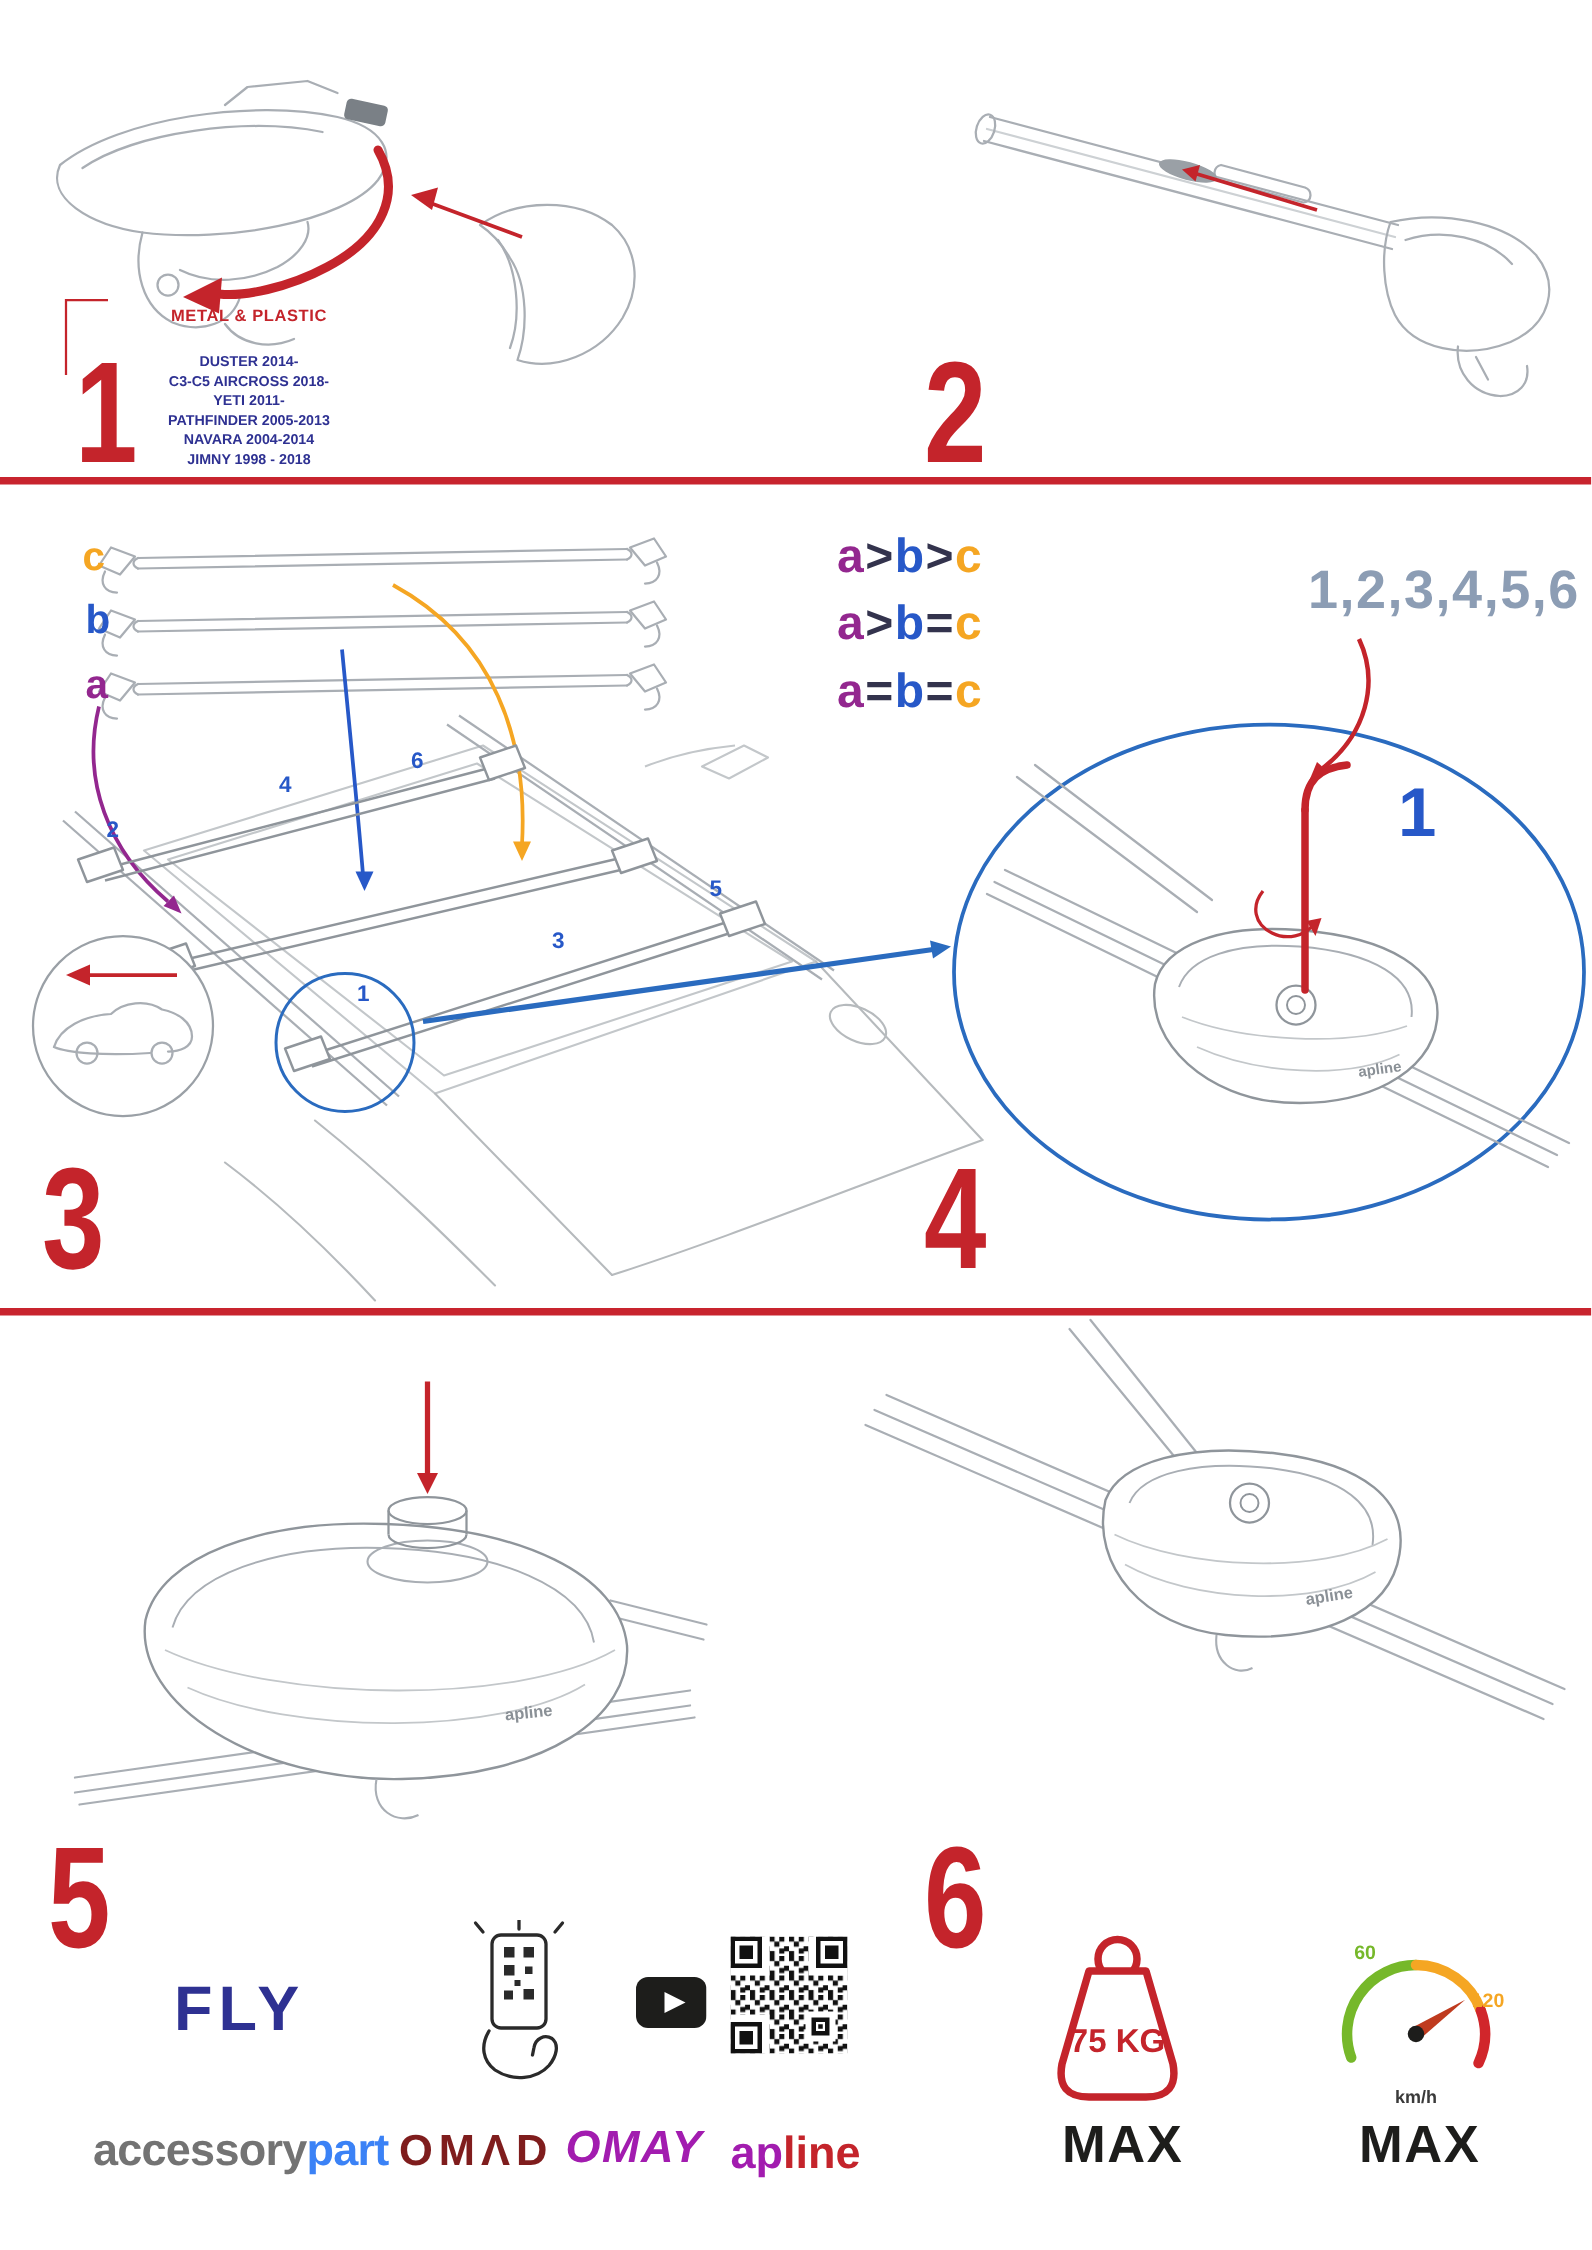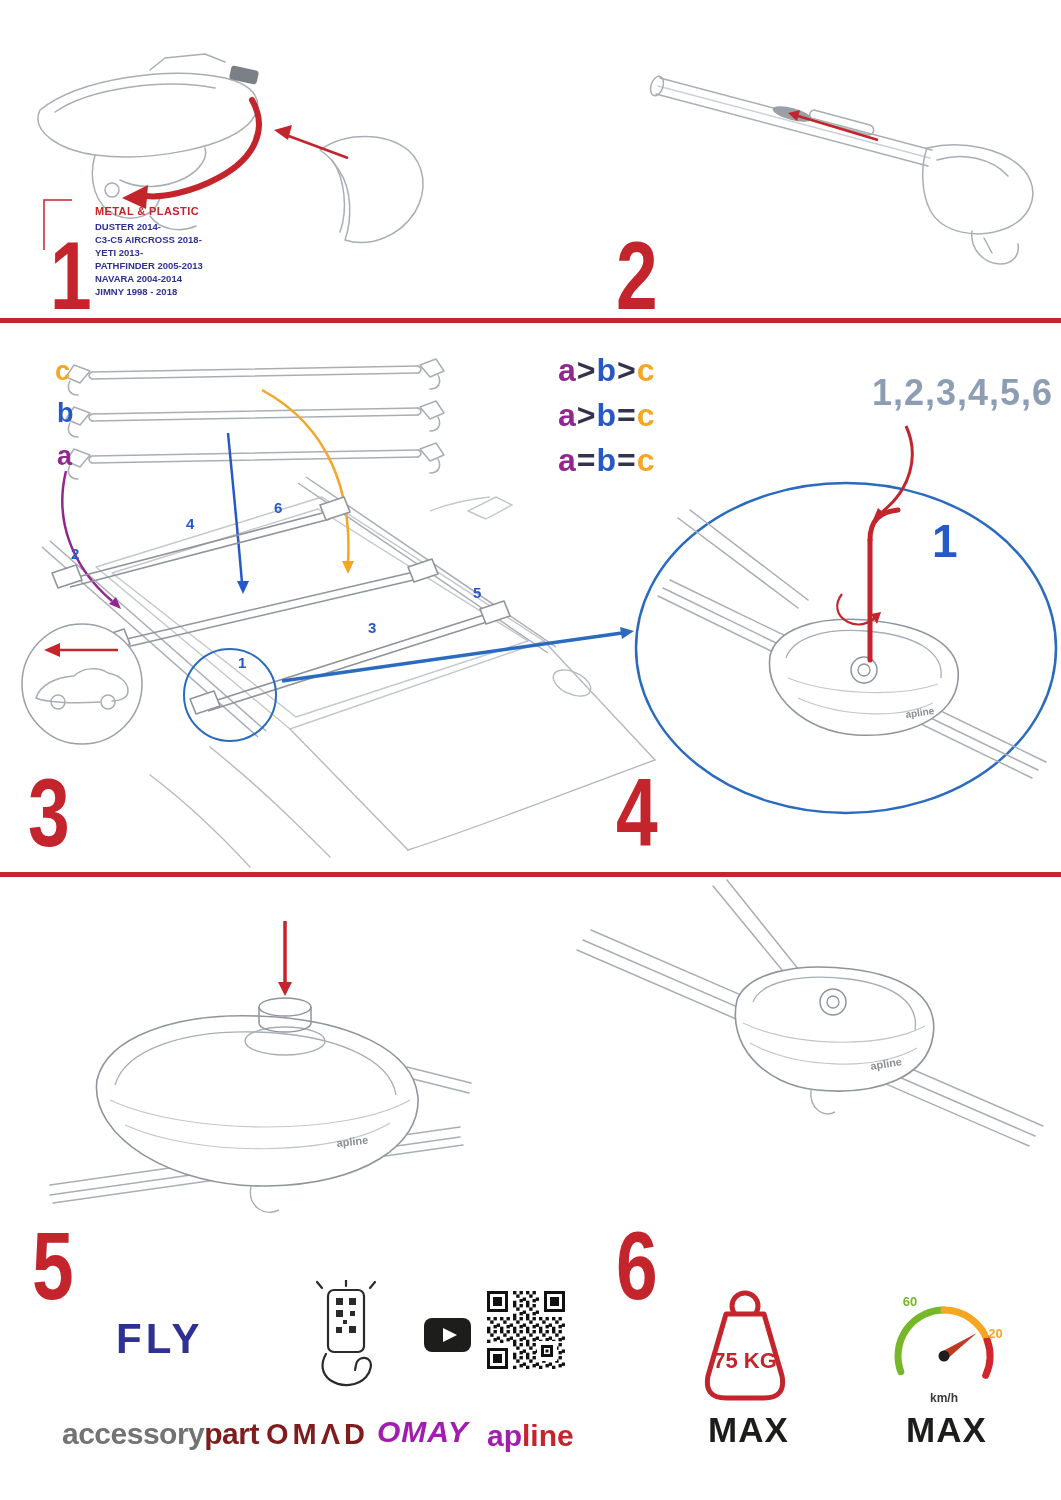--- a/index.html
+++ b/index.html
@@ -4,33 +4,33 @@
 <style>
   html,body{margin:0;padding:0;background:#fff}
   .page{position:relative;width:1061px;height:1500px;background:#fff;overflow:hidden;
         font-family:"Liberation Sans",sans-serif;color:#222}
   .abs{position:absolute}
   svg{display:block}
   svg text{font-family:"Liberation Sans",sans-serif}
   .stepnum{position:absolute;font-size:96px;line-height:1;font-weight:700;color:#c4242b;
            transform:scaleX(.78);transform-origin:left top;letter-spacing:-3px}
   .divider{position:absolute;left:0;width:1061px;height:5px;background:#c8242e}
-  .s1text{position:absolute;left:95px;top:205px;width:142px;text-align:left}
+  .s1text{position:absolute;left:95px;top:205px;width:142px;text-align:center}
   .material{font-size:11px;font-weight:700;color:#c4242b;letter-spacing:.4px}
-  .models{margin-top:3px;font-size:9.5px;line-height:13px;color:#2e3192;font-weight:700}
+  .models{margin-top:18px;font-size:9.5px;line-height:13px;color:#2e3192;font-weight:700}
   .barlabel{position:absolute;font-size:27px;font-weight:700;line-height:1}
   .c-orange{color:#f5a623}.c-blue{color:#2758c8}.c-purple{color:#93278f}.c-op{color:#33334d}
   .rules{position:absolute;left:558px;top:352px}
   .rule{font-size:32px;font-weight:700;height:45px;letter-spacing:1px}
   .posnum{position:absolute;font-size:15px;font-weight:700;color:#2758c8;line-height:1}
   .seq{position:absolute;left:872px;top:372px;font-size:36px;font-weight:600;color:#8c9db4;letter-spacing:1px}
   .big1{position:absolute;left:932px;top:518px;font-size:46px;font-weight:700;color:#2758c8;line-height:1}
   .fly{position:absolute;left:116px;top:1318px;font-size:42px;font-weight:700;color:#2e3192;letter-spacing:4px;line-height:1}
   .accpart{position:absolute;left:62px;top:1417px;font-size:30px;font-weight:700;letter-spacing:-.5px;line-height:1.1}
-  .acc{color:#737373}.part{color:#7f1d1d}
+  .acc{color:#737373}.part{color:#3b82f6}
   .omad{position:absolute;left:266px;top:1419px;font-size:29px;font-weight:700;color:#7f1d1d;letter-spacing:4px;line-height:1.1}
   .omay{position:absolute;left:377px;top:1415px;font-size:30px;font-weight:800;font-style:italic;color:#a21caf;letter-spacing:1px;line-height:1.1}
   .apline{position:absolute;left:487px;top:1419px;font-size:30px;font-weight:700;line-height:1.1}
   .ap{color:#a21caf}.line{color:#c4242b}
   .maxlabel{position:absolute;font-size:35px;font-weight:800;color:#1d1d1b;letter-spacing:1px;line-height:1}
 </style>
 </head>
 <body>
 
 <div class="page">
@@ -55,21 +55,21 @@
       <path d="M274,90 L292,85 L288,100 Z" fill="#c4242b"></path>
       <path d="M72,160 L44,160 L44,210" fill="none" stroke="#c4242b" stroke-width="1.5"></path>
     </g>
   </svg>
 
   <div class="s1text">
     <div class="material">METAL &amp; PLASTIC</div>
     <div class="models">
       <div>DUSTER 2014-</div>
       <div>C3-C5 AIRCROSS 2018-</div>
-      <div>YETI 2013-</div>
+      <div>YETI 2011-</div>
       <div>PATHFINDER 2005-2013</div>
       <div>NAVARA 2004-2014</div>
       <div>JIMNY 1998 - 2018</div>
     </div>
   </div>
 
   <div class="stepnum" style="left:50px;top:228px">1</div>
 
   <svg class="abs" style="left:632px;top:48px" width="425" height="250" viewBox="0 0 425 250">
     <g fill="none" stroke="#a9aeb4" stroke-width="1.5" stroke-linecap="round" stroke-linejoin="round">

